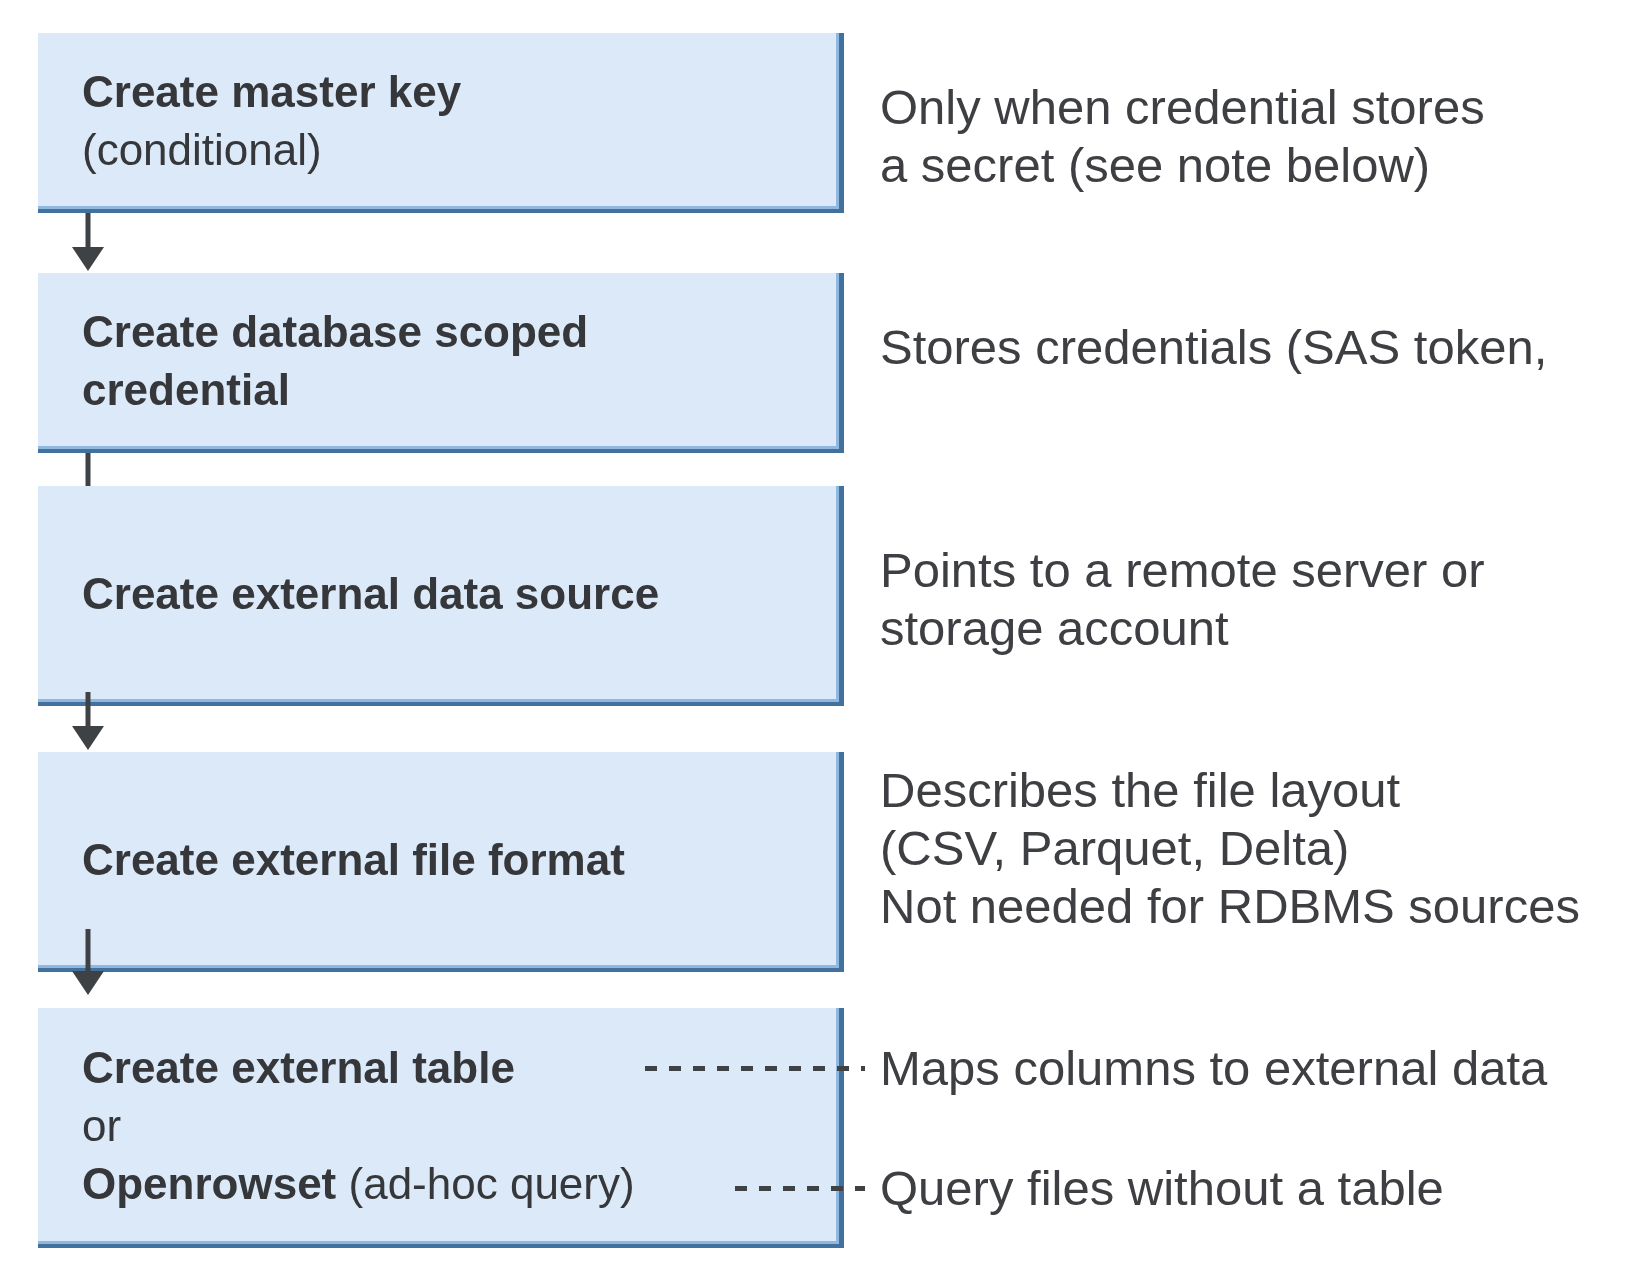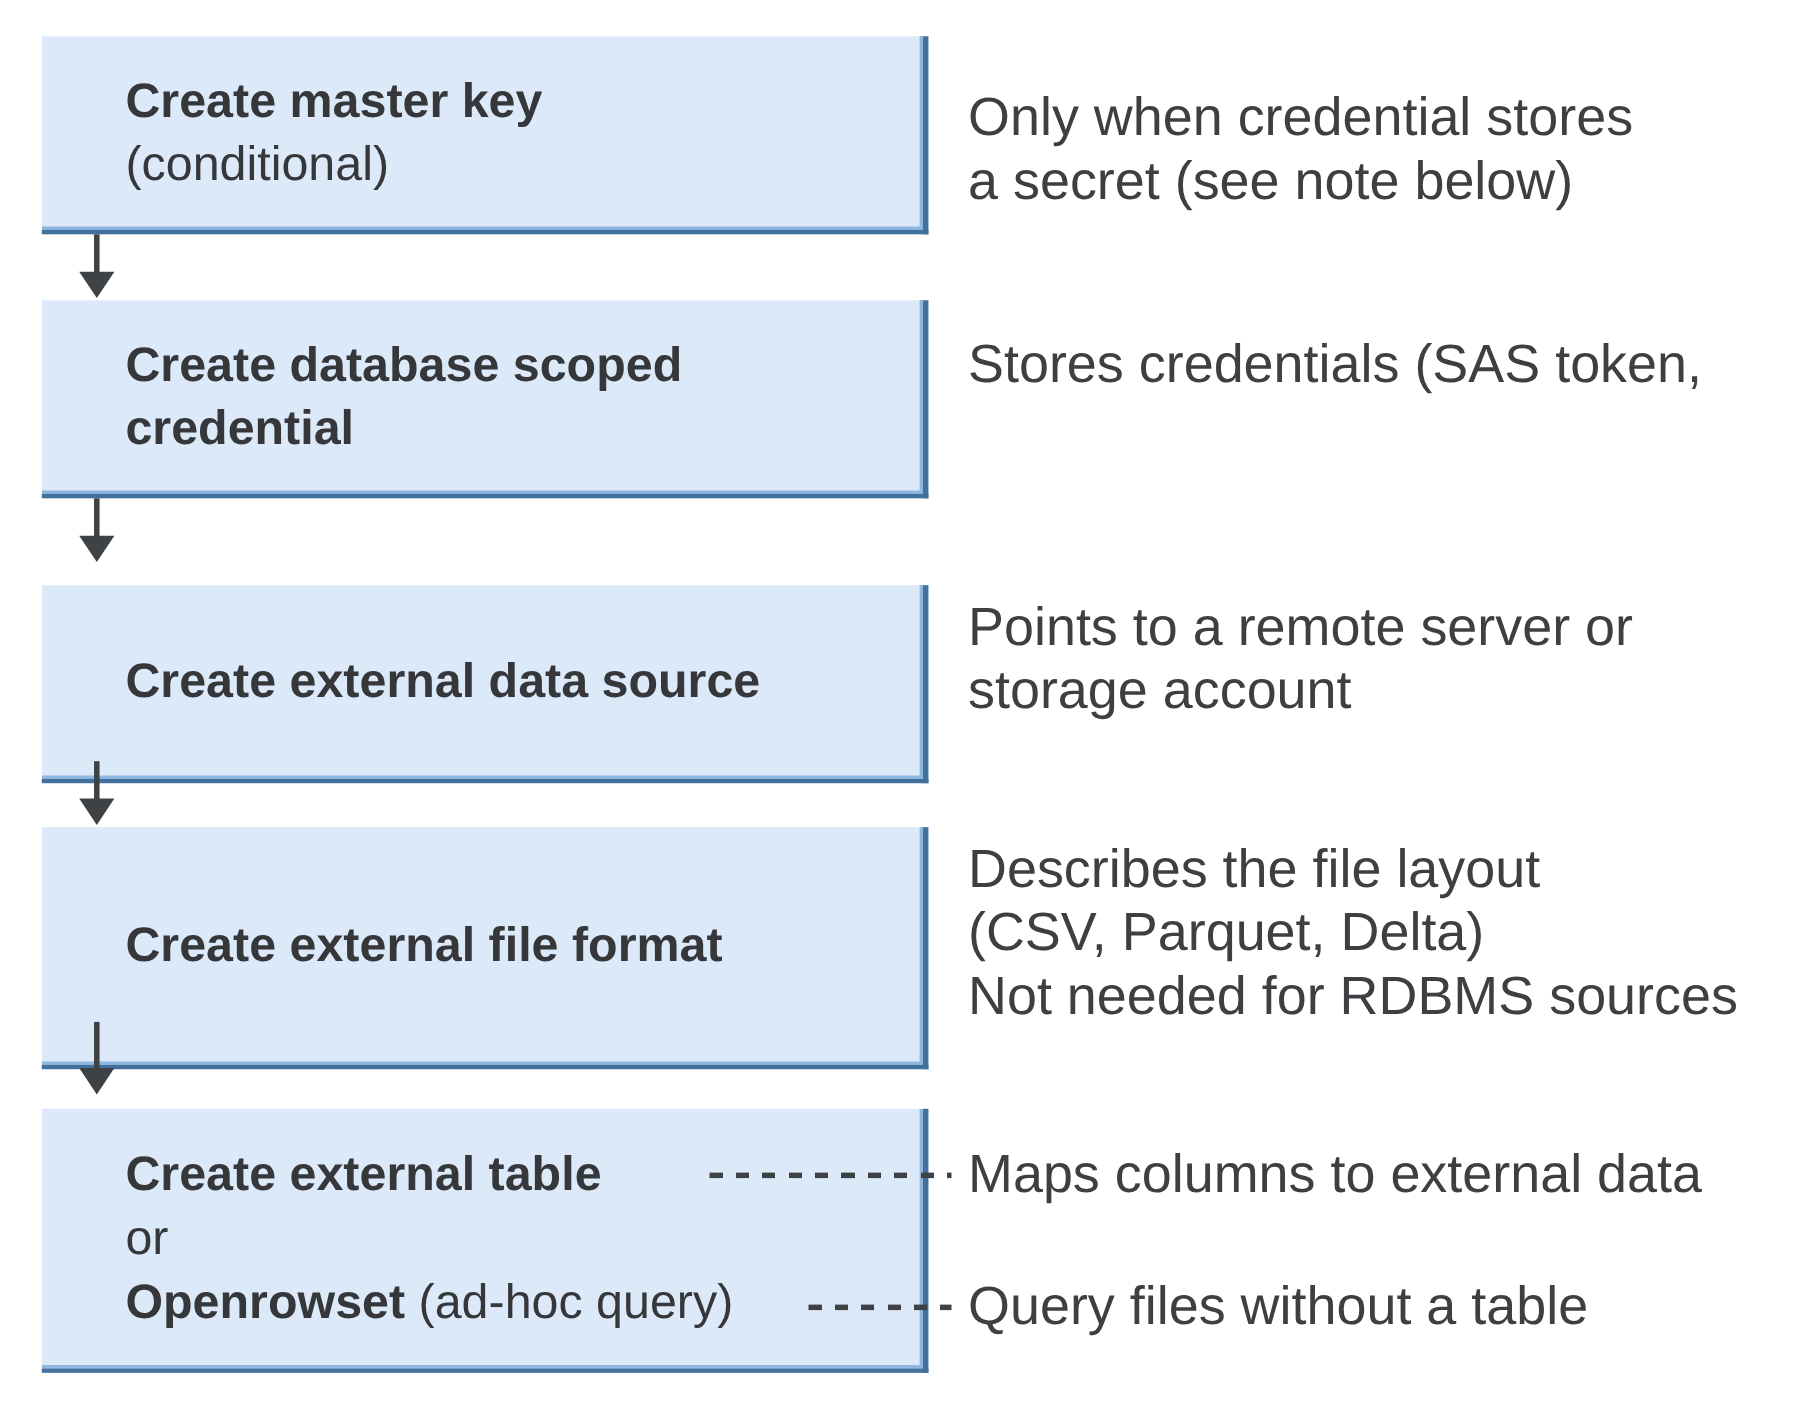--- a/index.html
+++ b/index.html
@@ -13,21 +13,21 @@
   
   .box{
     position:absolute;
     left:38px;width:806px;
     box-sizing:border-box;
     background:#dce9f8;
     border-right:5px solid #41719c;
     border-bottom:4px solid #41719c;
     box-shadow:inset -3px -3px 0 0 #8fb8e0;
     display:flex;flex-direction:column;justify-content:center;
-    padding-left:76px;
+    padding-left:44px;
   }
   .box .row{
     font-size:44px;line-height:58px;
     color:#35373a;font-weight:400;white-space:nowrap;
   }
   .box .b{font-weight:700;}
   
   .note{
     position:absolute;left:880px;
     font-size:49px;line-height:58px;
@@ -70,21 +70,21 @@
 
   <div class="box" style="top:273px;height:180px">
     <div class="row"><span class="b">Create database scoped</span></div>
     <div class="row"><span class="b">credential</span></div>
   </div>
   <div class="arrow" style="top:453px;height:58px">
     <div class="stem"></div>
     <div class="head"></div>
   </div>
 
-  <div class="box" style="top:532px;height:180px">
+  <div class="box" style="top:486px;height:220px">
     <div class="row"><span class="b">Create external data source</span></div>
   </div>
   <div class="arrow" style="top:692px;height:58px">
     <div class="stem"></div>
     <div class="head"></div>
   </div>
 
   <div class="box" style="top:752px;height:220px">
     <div class="row"><span class="b">Create external file format</span></div>
   </div>
@@ -100,21 +100,21 @@
   </div>
 
   <div class="dash" style="top:1066px;left:645px;width:220px"></div>
   <div class="dash" style="top:1186px;left:735px;width:130px"></div>
 
   <div class="note" style="top:78px">
     <div>Only when credential stores</div>
     <div>a secret (see note below)</div>
   </div>
 
-  <div class="note" style="top:302px">
+  <div class="note" style="top:318px">
     <div>Stores credentials (SAS token,</div>
   </div>
 
   <div class="note" style="top:541px">
     <div>Points to a remote server or</div>
     <div>storage account</div>
   </div>
 
   <div class="note" style="top:761px">
     <div>Describes the file layout</div>

